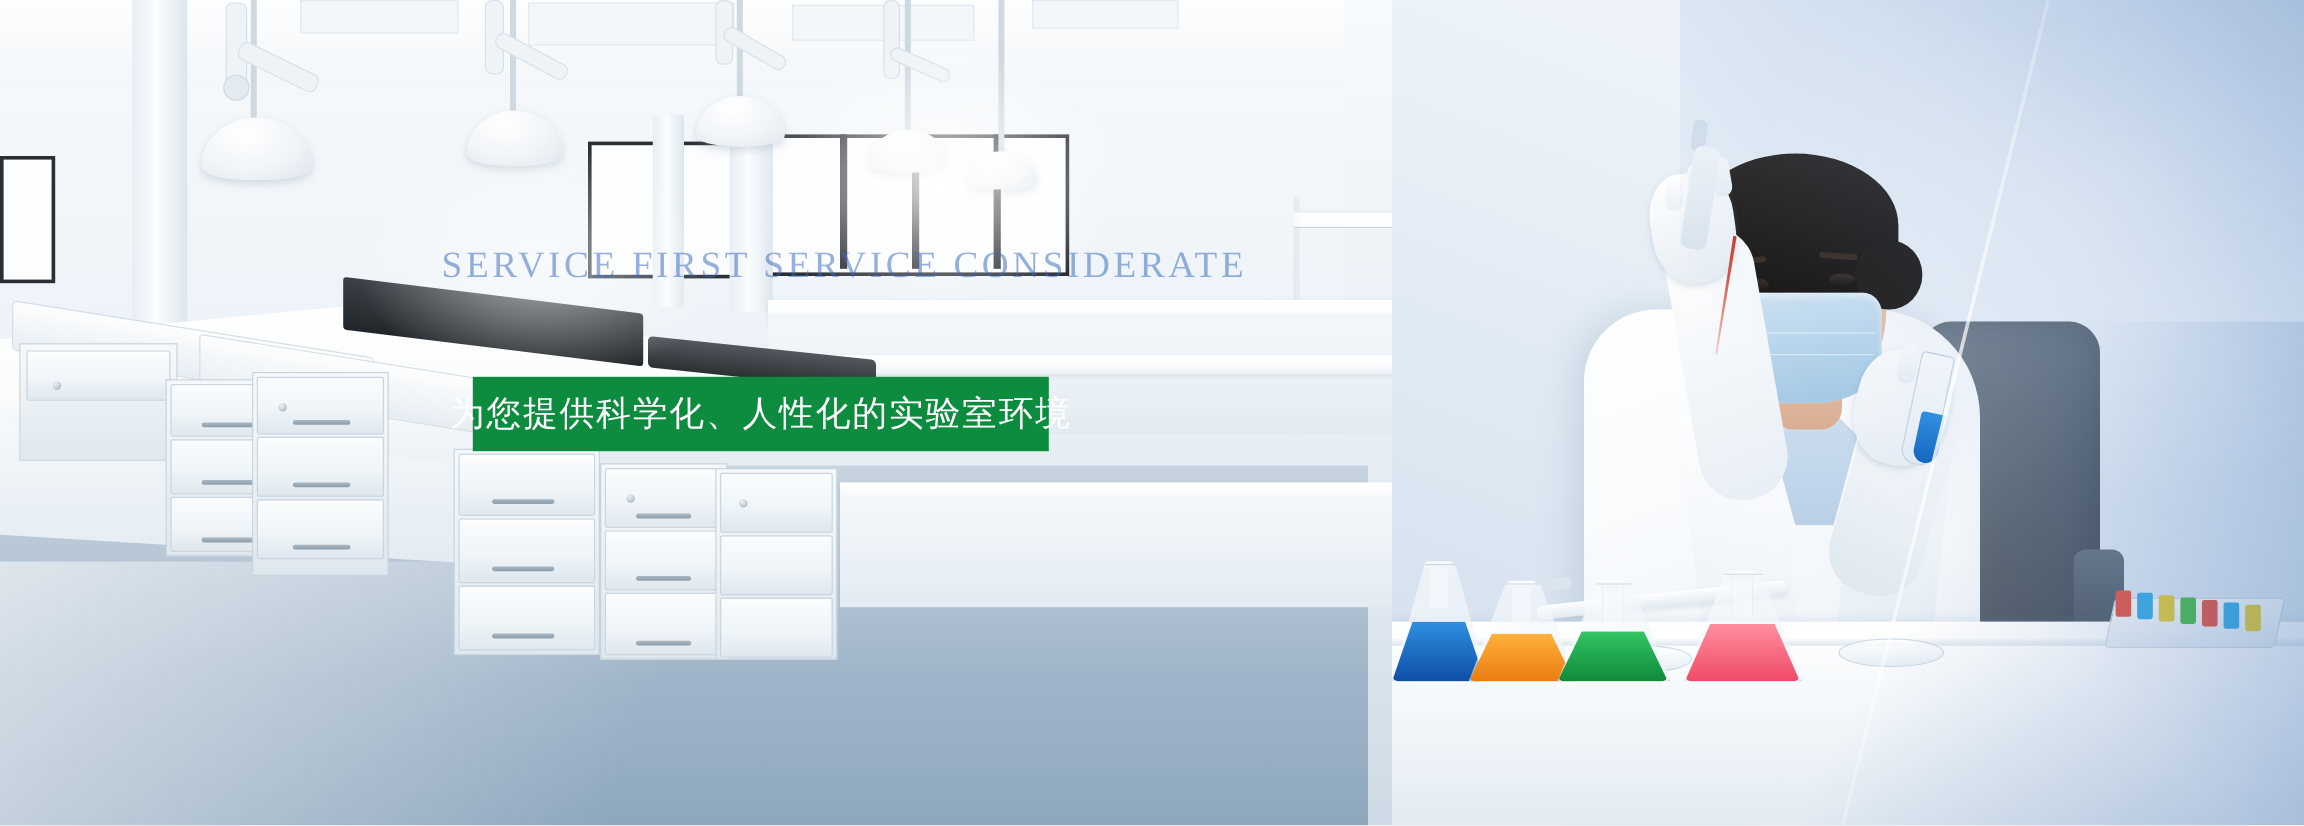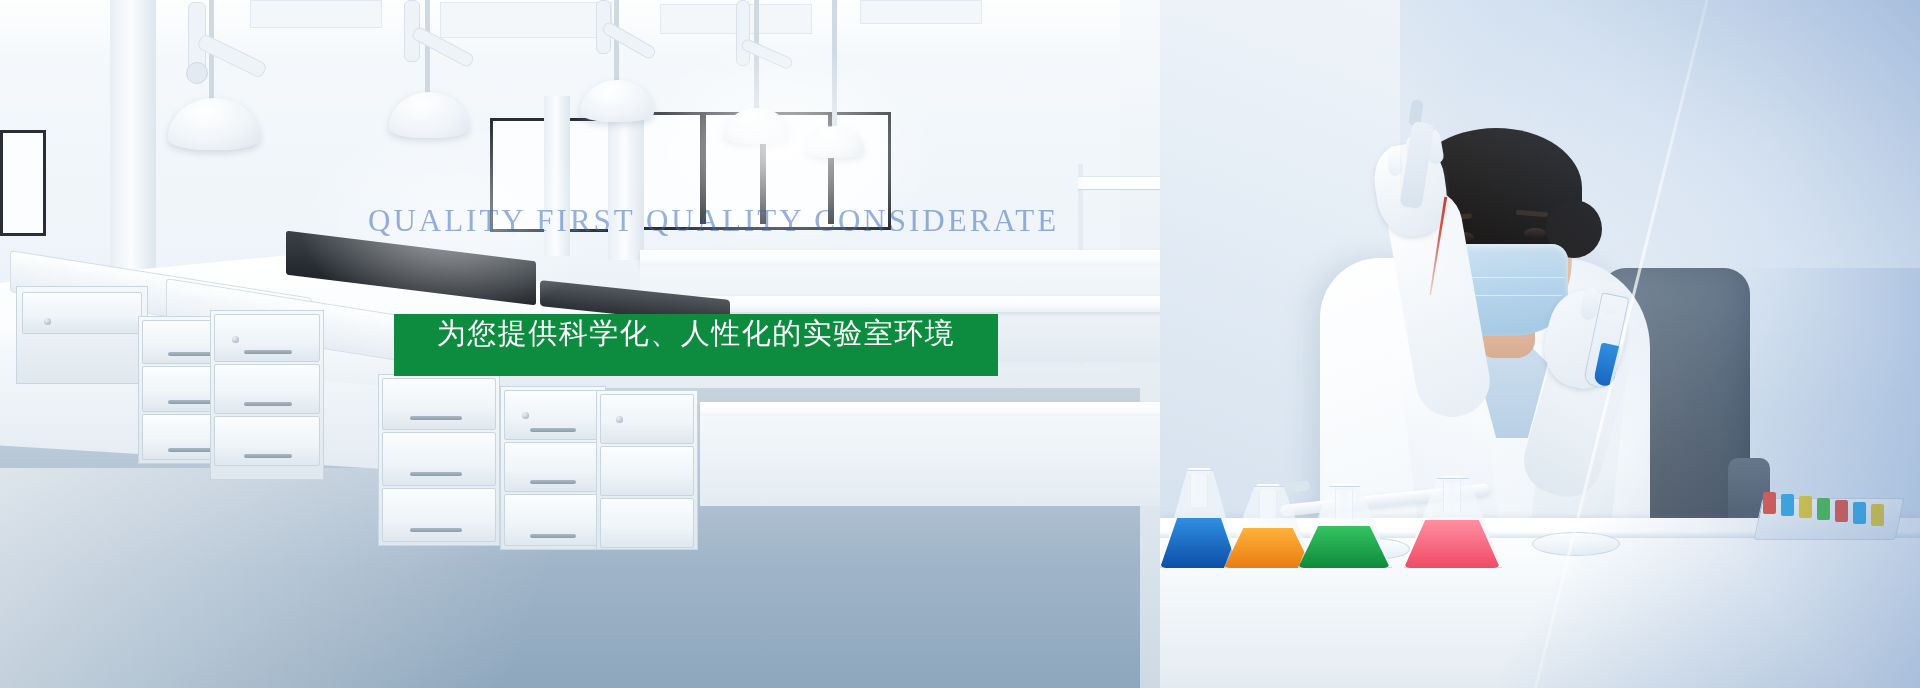--- a/index.html
+++ b/index.html
@@ -368,23 +368,23 @@
     font-weight:bold;
     font-size:52px;
     letter-spacing:2px;
     color:#1f4fc4;
     white-space:nowrap;
     text-shadow:0 1px 2px rgba(255,255,255,.45);
   }
   .headline .gap{display:inline-block;width:22px;}
   .green-bar{
     position:absolute;left:394px;top:314px;
-    width:604px;height:62px;
+    width:480px;height:62px;
     background:#0d8b3e;
-    display:flex;align-items:flex-start;justify-content:center;
+    display:flex;align-items:center;justify-content:center;
   }
   .green-bar .bar-text{
     font-family:"DejaVu Sans","Liberation Sans",sans-serif;
     font-size:29px;color:#ffffff;letter-spacing:1.5px;white-space:nowrap;
   }
 </style>
 </head>
 <body>
 
 <div class="banner">
@@ -597,21 +597,21 @@
     <div class="vial" style="right:108px;bottom:170px;background:#e8cf3a;"></div>
     <div class="vial" style="right:126px;bottom:172px;background:#3fb0e8;"></div>
     <div class="vial" style="right:144px;bottom:174px;background:#e85b4a;"></div>
 
     <div class="blue-sheen"></div>
     <div class="blue-sheen2"></div>
     <div class="seam"></div>
   </div>
 
   <div class="copy">
-    <div class="eyebrow">QUALITY FIRST QUALITY CONSIDERATE</div>
+    <div class="eyebrow">SERVICE FIRST SERVICE CONSIDERATE</div>
 
 
     <div class="green-bar">
       <span class="bar-text">为您提供科学化、人性化的实验室环境</span>
     </div>
   </div>
 
 </div>
 
 </body></html>

